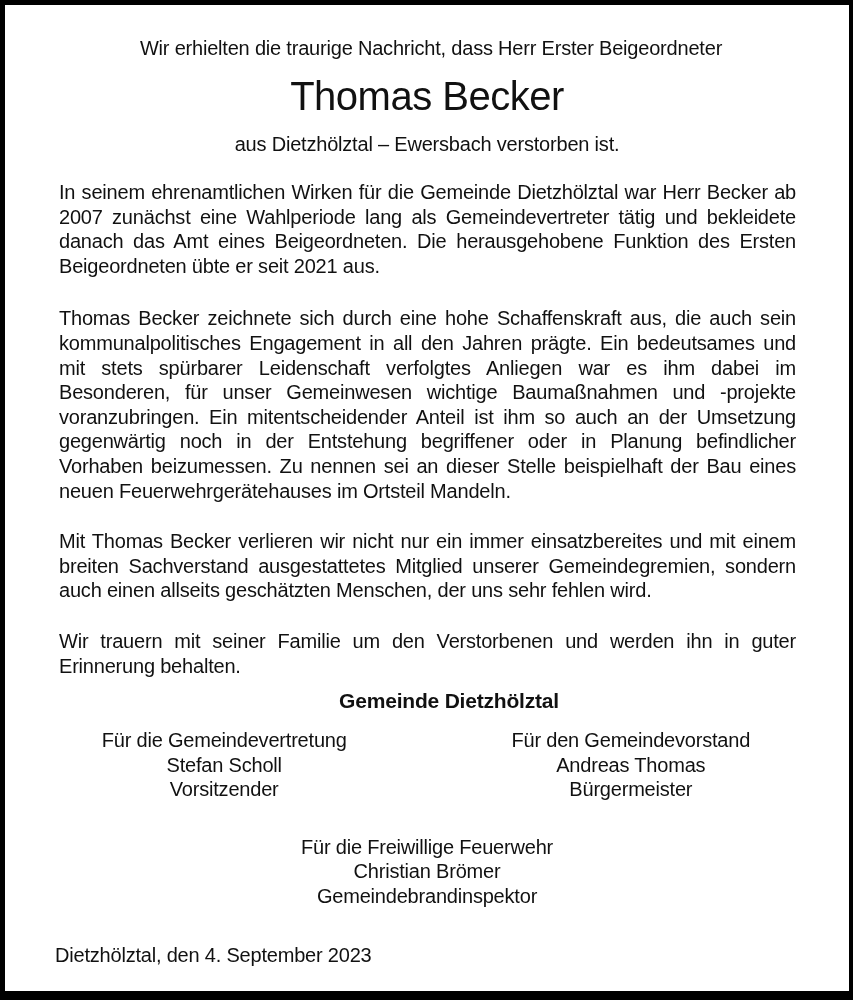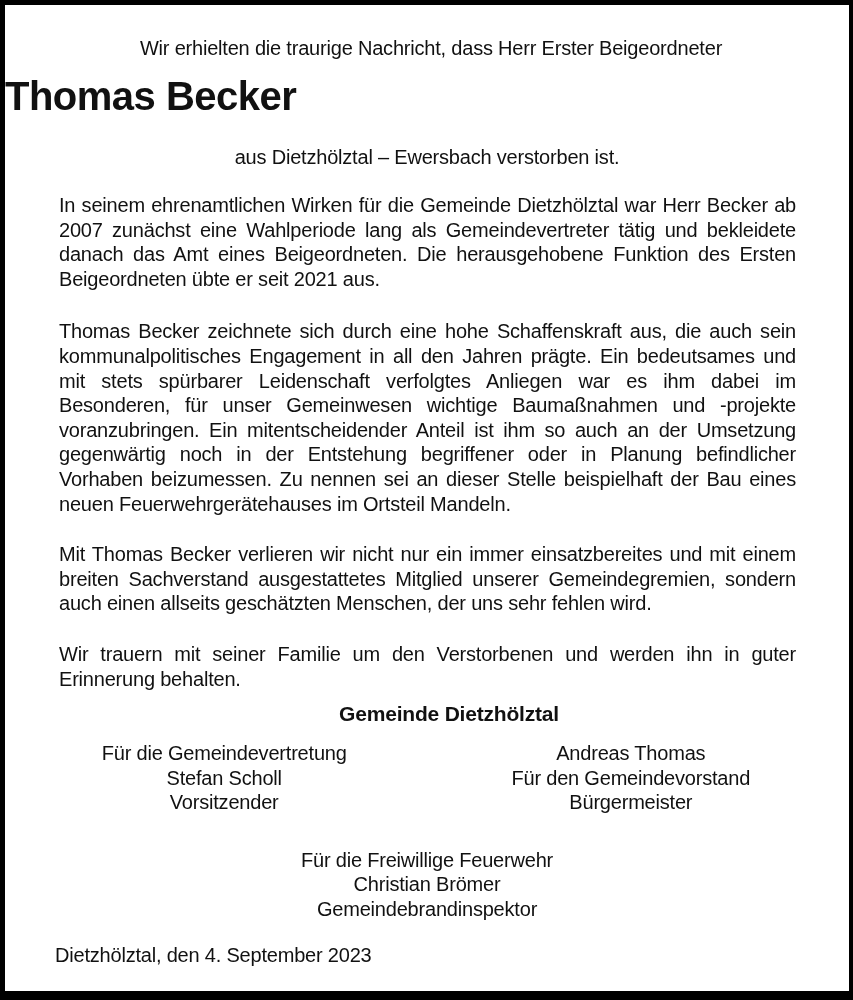--- a/index.html
+++ b/index.html
@@ -24,27 +24,28 @@
   .intro {
     margin-top: 31px;
     text-align: center;
     font-size: 20px;
     line-height: 24px;
     letter-spacing: -0.2px;
     padding-left: 8px;
   }
   .title {
     margin-top: 13px;
+    text-align: center;
     font-size: 40px;
     line-height: 46px;
-    font-weight: bold;
+    font-weight: normal;
     letter-spacing: -0.5px;
   }
   .subtitle {
-    margin-top: 26px;
+    margin-top: 13px;
     text-align: center;
     font-size: 20px;
     line-height: 24px;
     letter-spacing: -0.2px;
   }
   .body-text {
     padding: 0 45px 0 46px;
     font-size: 20px;
     line-height: 24.6px;
     letter-spacing: -0.2px;
@@ -116,22 +117,22 @@
 
   <div class="org-heading">Gemeinde Dietzhölztal</div>
 
   <div class="sig-columns">
     <div class="sig-block">
       <span class="sig-line">Für die Gemeindevertretung</span>
       <span class="sig-line">Stefan Scholl</span>
       <span class="sig-line">Vorsitzender</span>
     </div>
     <div class="sig-block">
+      <span class="sig-line">Für den Gemeindevorstand</span>
       <span class="sig-line">Andreas Thomas</span>
-      <span class="sig-line">Für den Gemeindevorstand</span>
       <span class="sig-line">Bürgermeister</span>
     </div>
   </div>
 
   <div class="sig-center-wrap">
     <span class="sig-line">Für die Freiwillige Feuerwehr</span>
     <span class="sig-line">Christian Brömer</span>
     <span class="sig-line">Gemeindebrandinspektor</span>
   </div>
 

